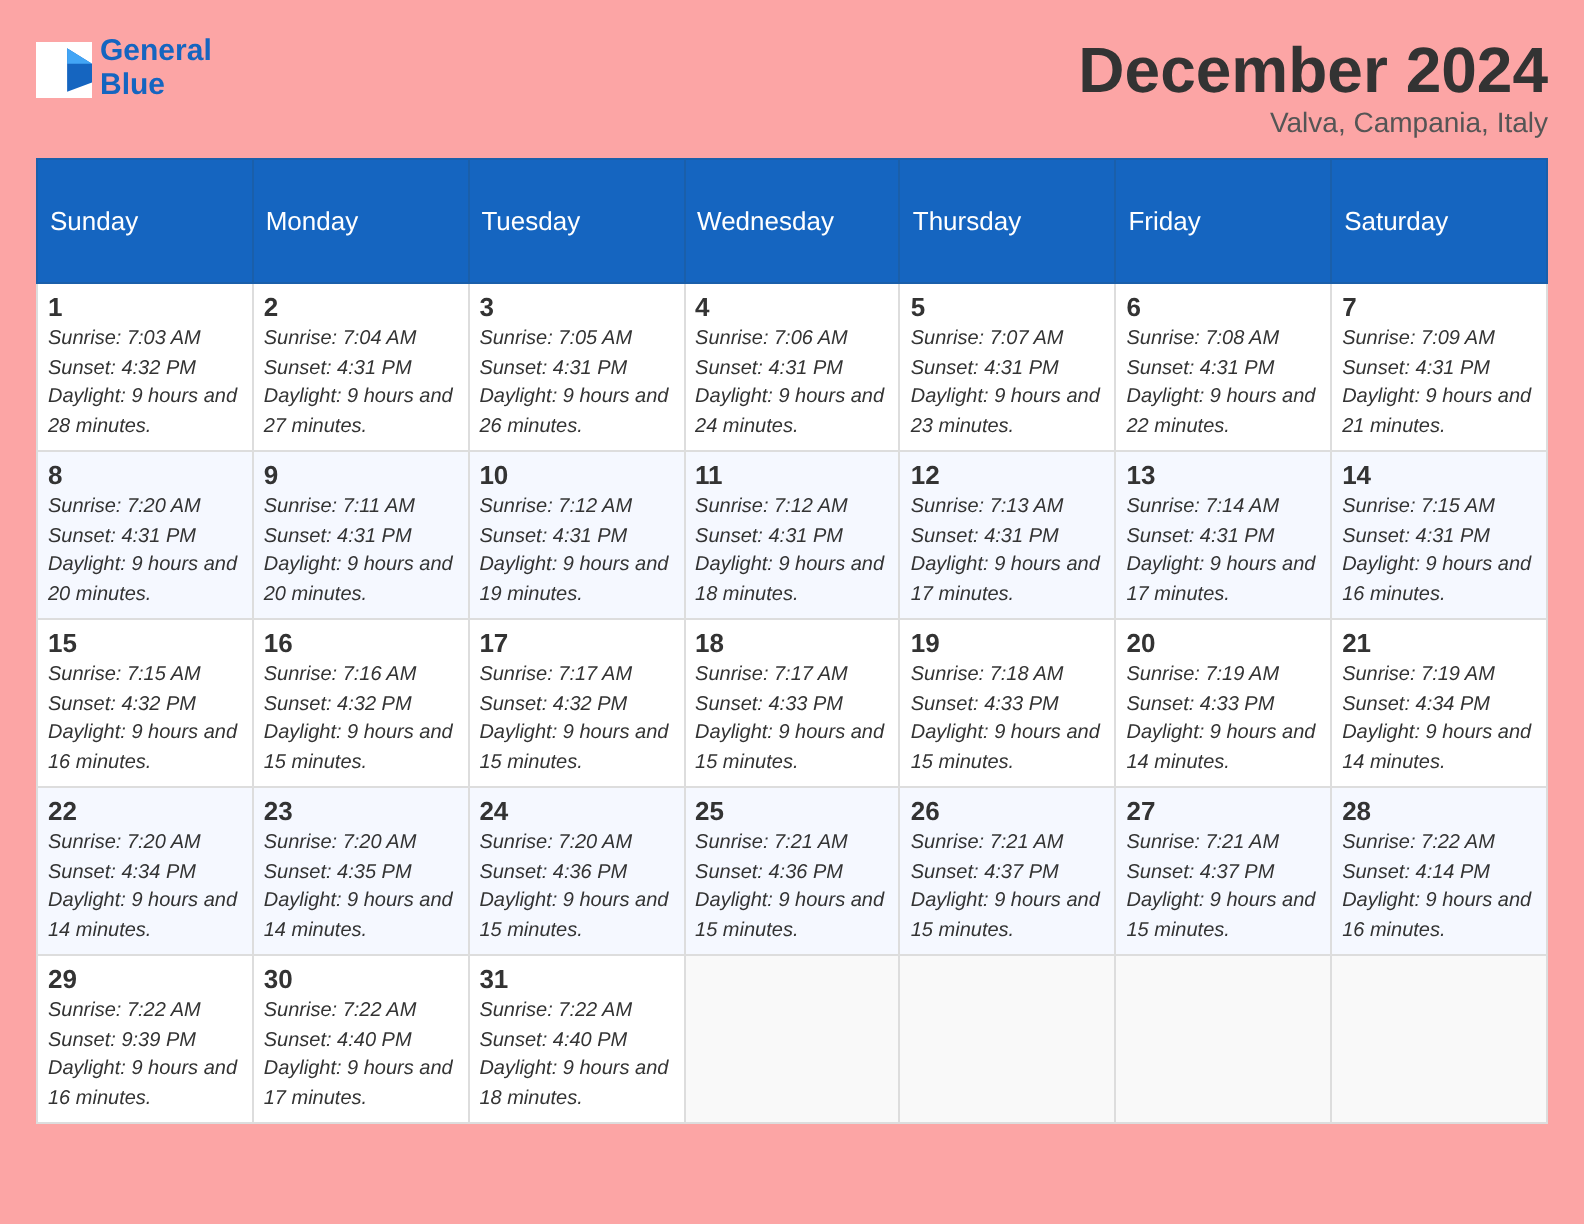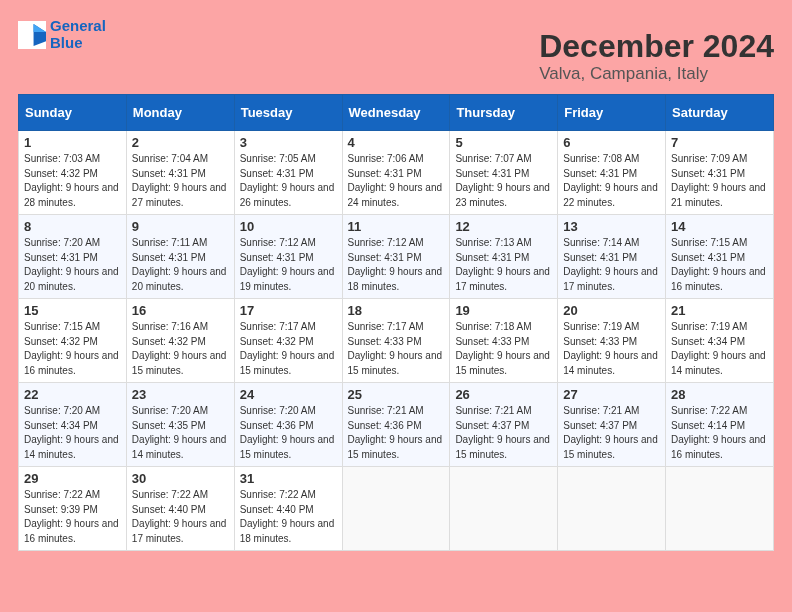--- a/index.html
+++ b/index.html
@@ -34,43 +34,43 @@
       line-height: 1.1;
     }
     .logo-text span {
       color: #1565c0;
     }
     .logo-icon {
       width: 28px;
       height: 28px;
     }
     .title-block {
-      margin-top: 11px;
+      text-align: right;
     }
     .month-title {
       font-size: 32px;
       font-weight: bold;
       color: #333;
       line-height: 1.1;
     }
     .location {
-      font-size: 17px;
+      font-size: 14px;
       color: #555;
     }
     .calendar {
       width: 100%;
       border-collapse: collapse;
       border: 1px solid #ccc;
     }
     .calendar th {
       background: #1565c0;
       color: #fff;
       font-size: 13px;
-      font-weight: bold;
-      padding: 10px 6px;
+      font-weight: normal;
+      padding: 23px 6px;
       text-align: left;
       border: 1px solid #1a5faa;
     }
     .calendar td {
       vertical-align: top;
       font-size: 10px;
       color: #333;
       padding: 4px 5px;
       border: 1px solid #ddd;
       width: calc(100% / 7);
@@ -82,20 +82,21 @@
     }
     .day-num {
       font-size: 13px;
       font-weight: bold;
       display: block;
       margin-bottom: 2px;
     }
     .day-info {
       line-height: 1.45;
       font-size: 10px;
+      font-style: italic;
     }
     .empty-cell {
       background: #f9f9f9 !important;
     }
   </style>
 </head>
 <body>
 
 <div class="page">
   <div class="header">

